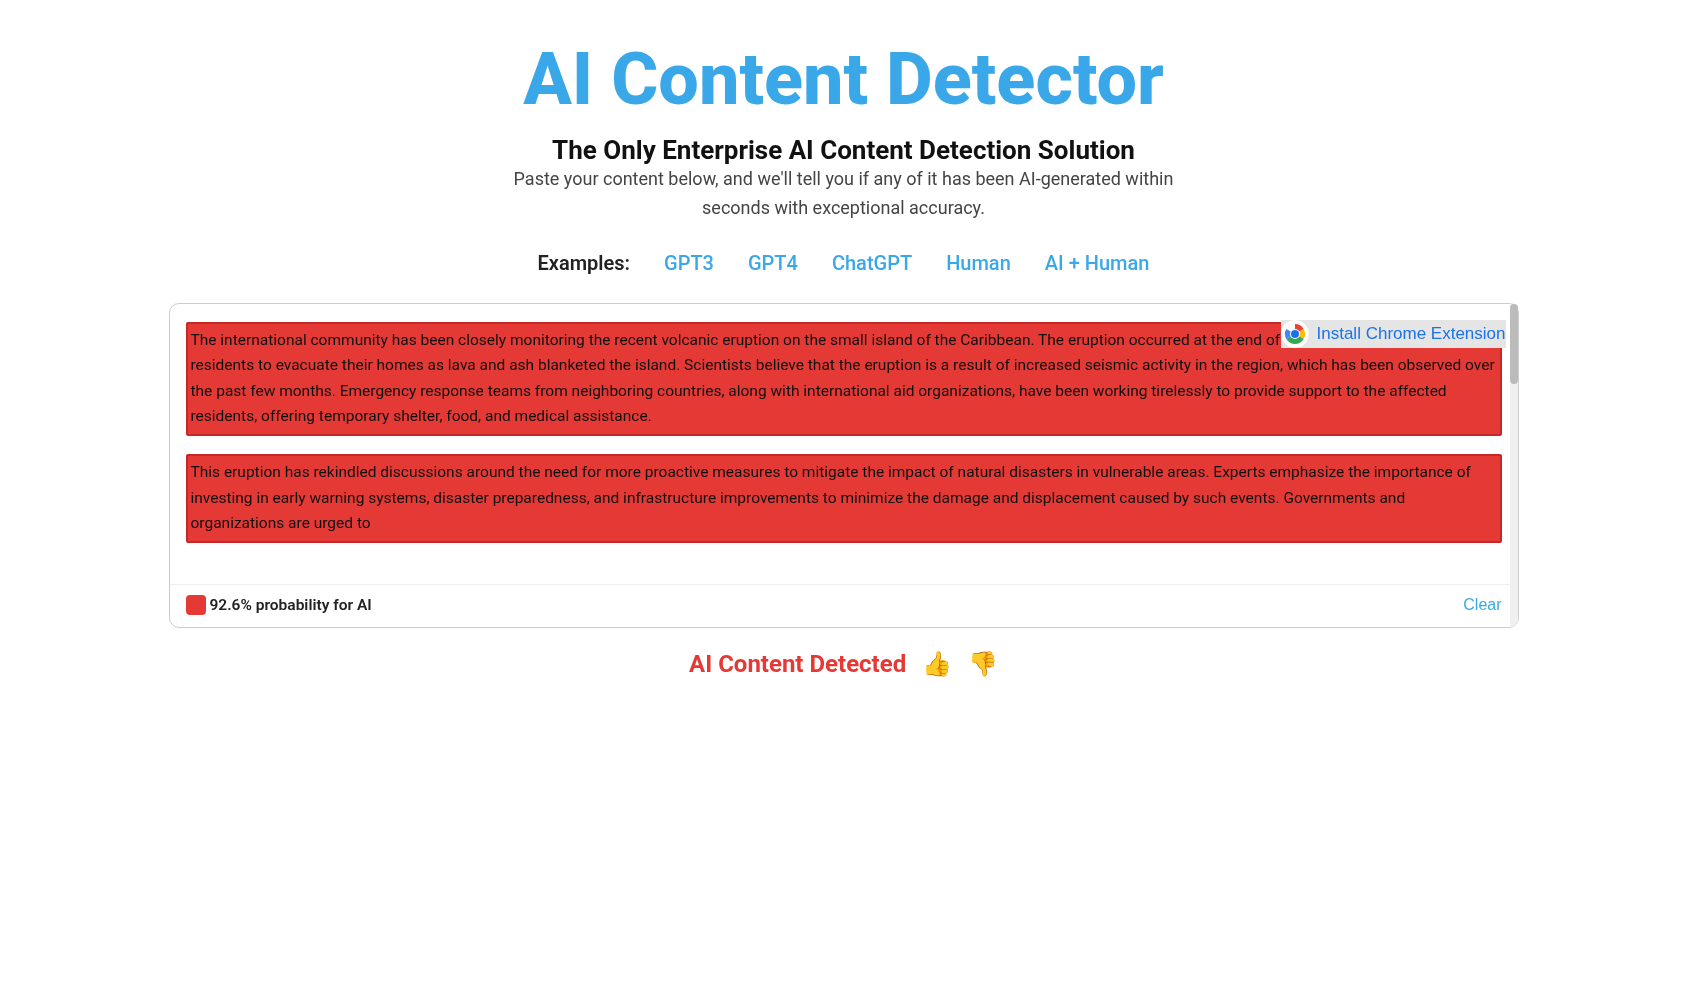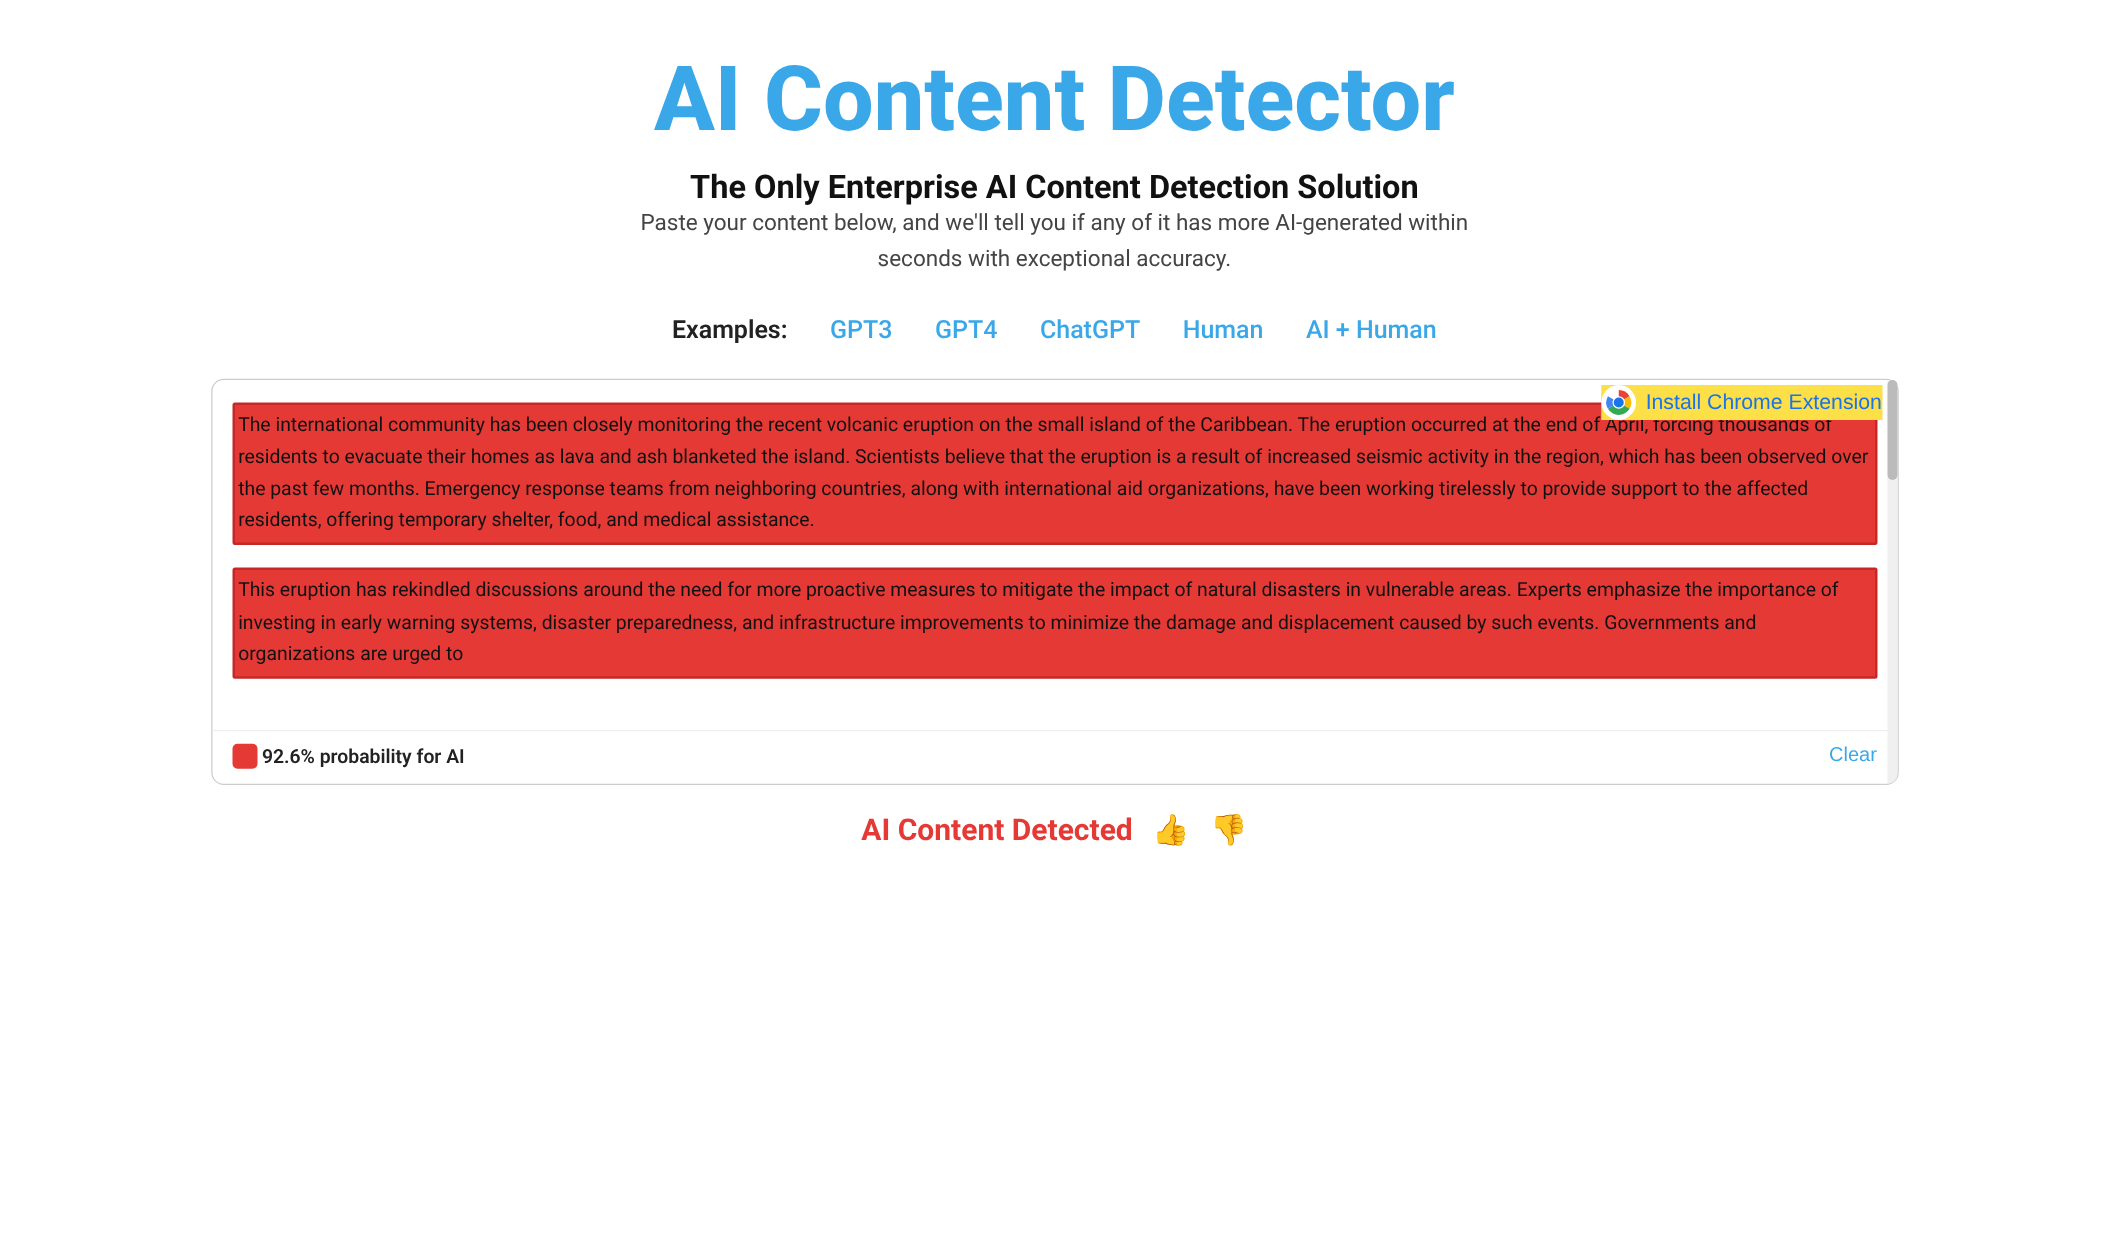--- a/index.html
+++ b/index.html
@@ -66,26 +66,26 @@
       max-width: 1350px;
       border: 1.5px solid #ccc;
       border-radius: 10px;
       position: relative;
       background: #fff;
       min-height: 320px;
     }
 
     .chrome-ext-banner {
       position: absolute;
-      top: 4px;
+      top: 16px;
       right: 12px;
       display: flex;
       align-items: center;
       gap: 8px;
-      background: #fde047;
+      background: #e5e5e5;
       border: none;
       cursor: pointer;
       z-index: 10;
     }
 
     .chrome-icon {
       width: 28px;
       height: 28px;
       border-radius: 50%;
       overflow: hidden;
@@ -208,21 +208,21 @@
       border-radius: 4px;
     }
   </style>
 </head>
 <body>
 
 <h1 class="page-title">AI Content Detector</h1>
 
 <h2 class="page-subtitle">The Only Enterprise AI Content Detection Solution</h2>
 
-<p class="page-description">Paste your content below, and we'll tell you if any of it has more AI-generated within seconds with exceptional accuracy.</p>
+<p class="page-description">Paste your content below, and we'll tell you if any of it has been AI-generated within seconds with exceptional accuracy.</p>
 
 <div class="examples-row">
   <span class="examples-label">Examples:</span>
   <a class="example-link">GPT3</a>
   <a class="example-link">GPT4</a>
   <a class="example-link">ChatGPT</a>
   <a class="example-link">Human</a>
   <a class="example-link">AI + Human</a>
 </div>
 

